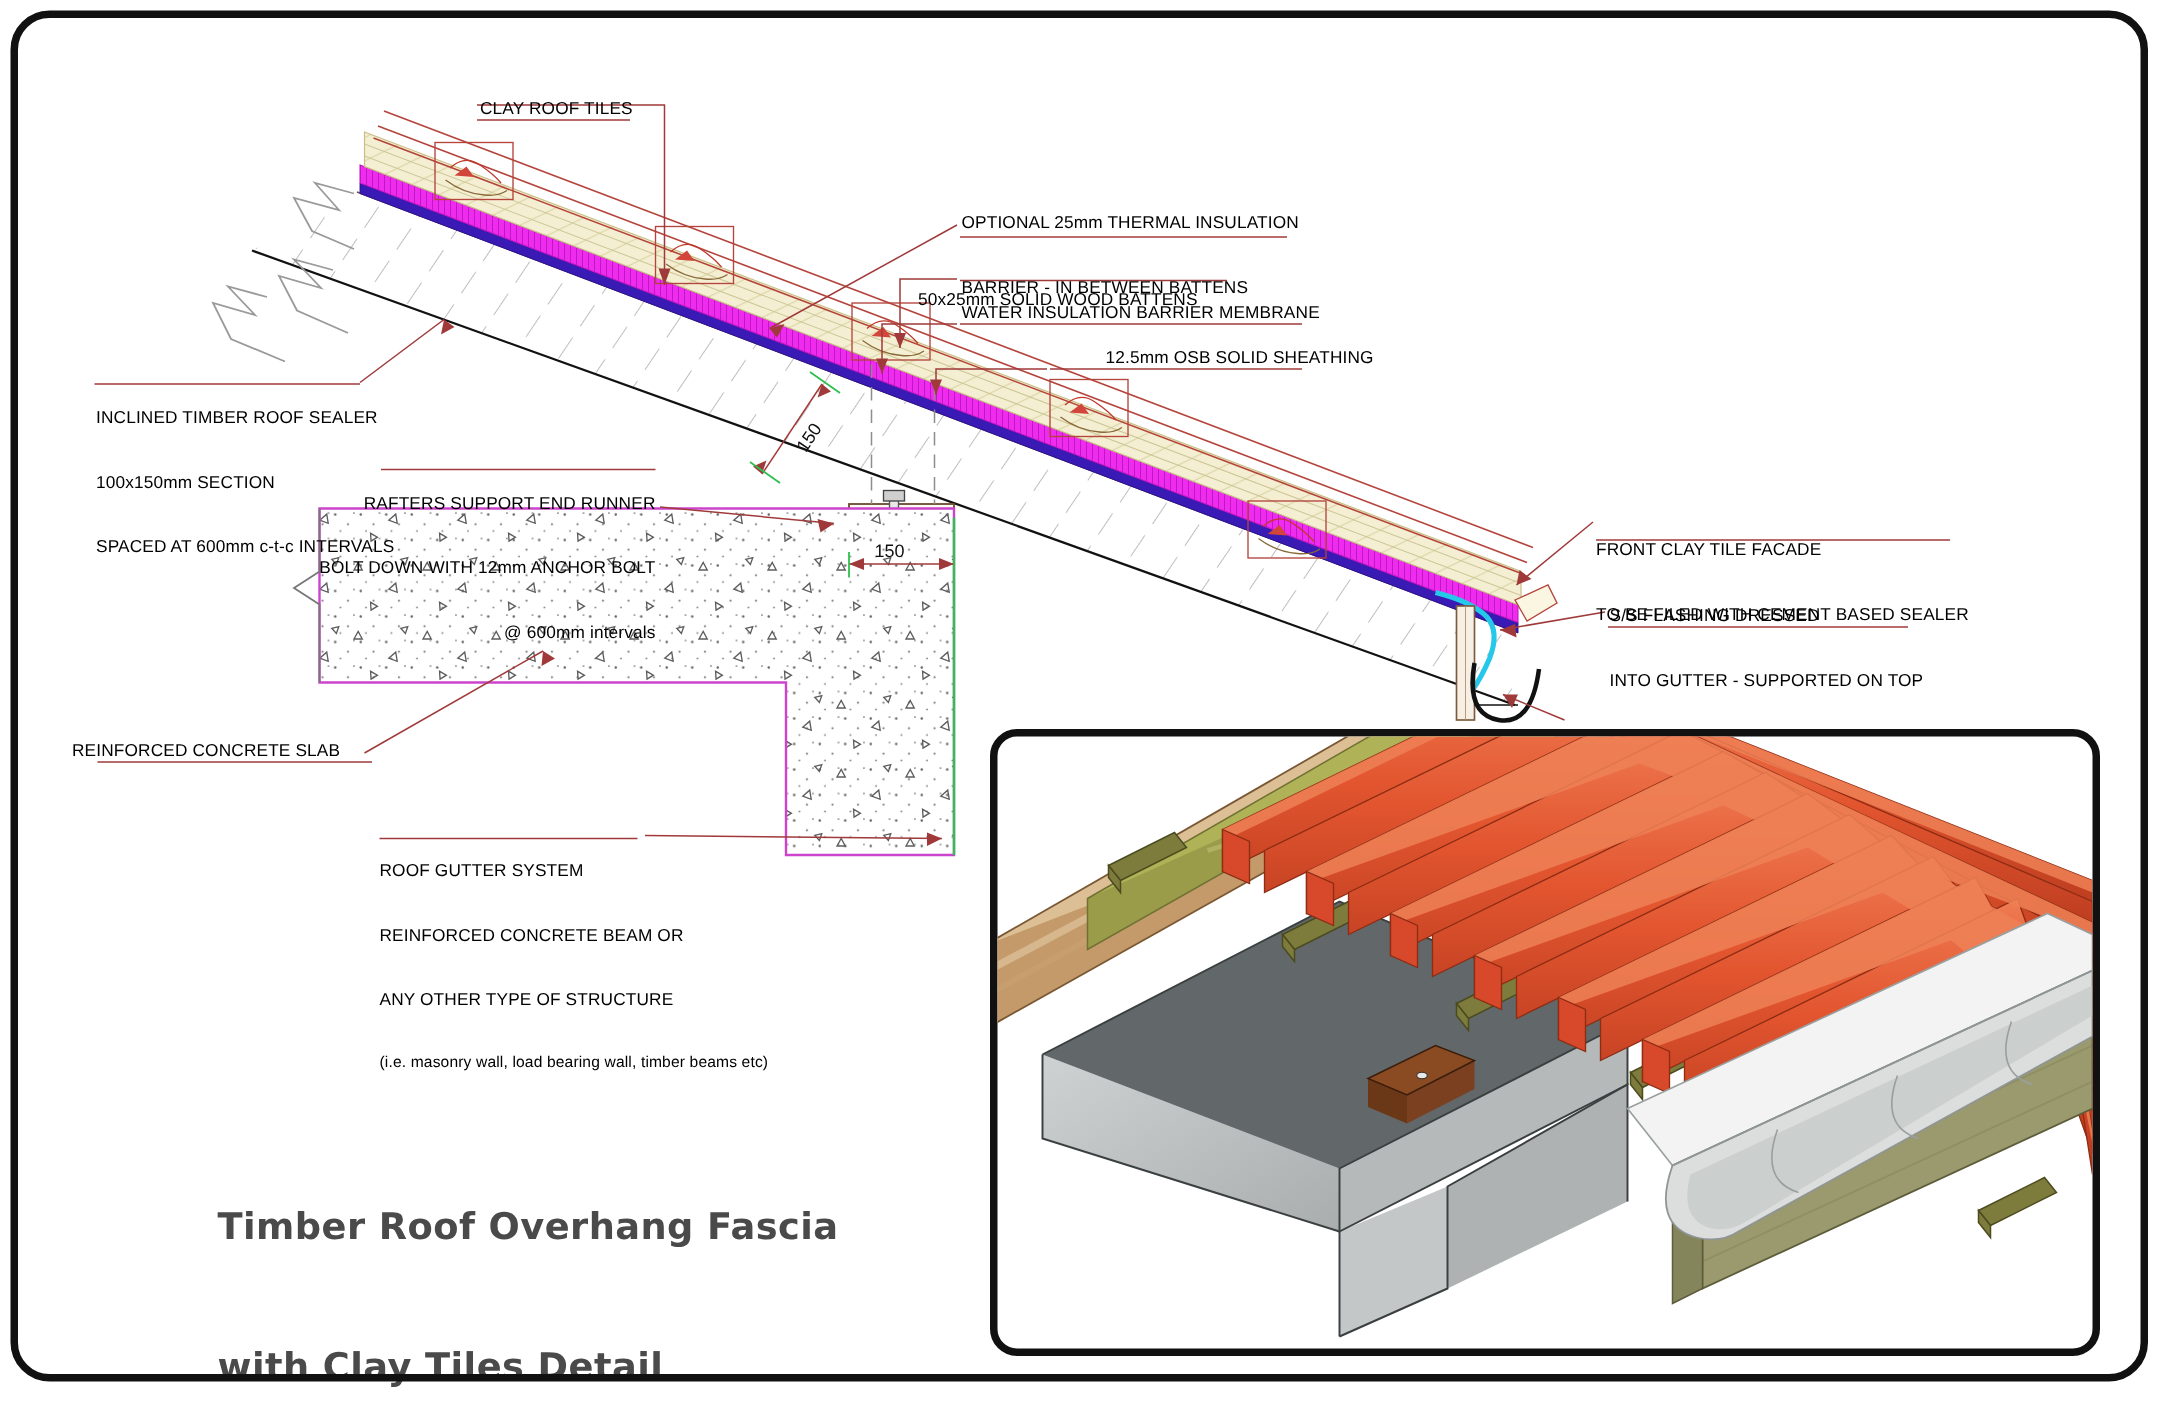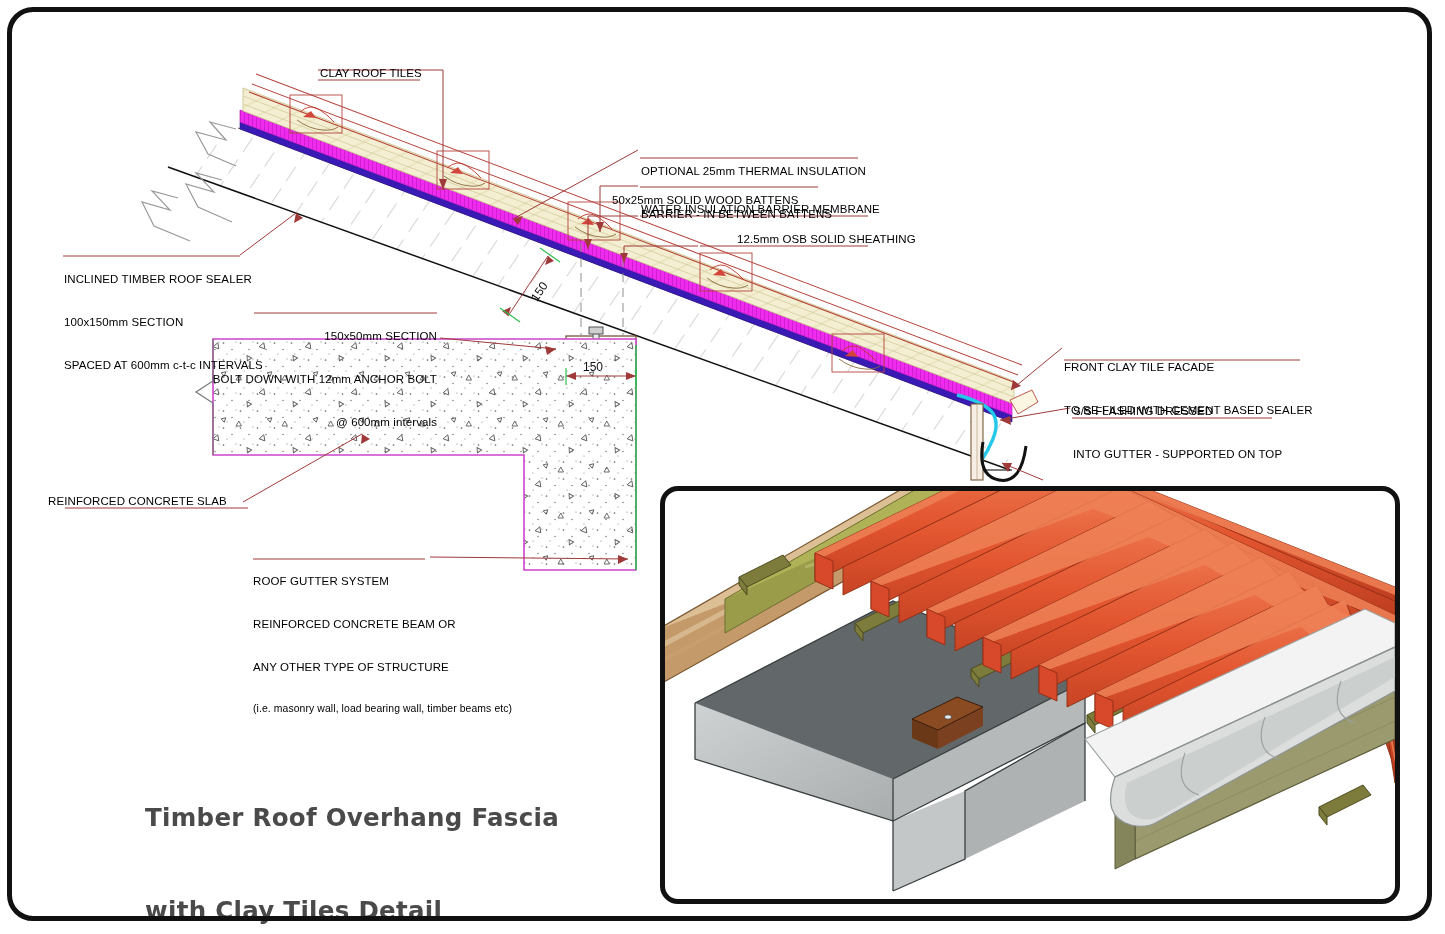--- a/index.html
+++ b/index.html
@@ -266,39 +266,39 @@
       <line x1="1064" y1="360" x2="1300" y2="360"></line>
       <line x1="1072" y1="418" x2="1272" y2="418"></line>
       <line x1="1045" y1="492" x2="1200" y2="492"></line>
       <line x1="65" y1="508" x2="248" y2="508"></line>
       <line x1="253" y1="559" x2="425" y2="559"></line>
     </g>
   </svg>
 
   <div class="ann" style="left:320px;top:66px;">CLAY ROOF TILES</div>
 
-  <div class="ann" style="left:641px;top:136px;">
+  <div class="ann" style="left:641px;top:114px;">
     <div>OPTIONAL 25mm THERMAL INSULATION</div>
     <div>BARRIER - IN BETWEEN BATTENS</div>
   </div>
 
   <div class="ann" style="left:612px;top:173px;margin-top:20px;">50x25mm SOLID WOOD BATTENS</div>
 
   <div class="ann" style="left:641px;top:202px;text-align:right;">WATER INSULATION BARRIER MEMBRANE</div>
 
   <div class="ann" style="left:701px;top:232px;margin-left:36px;">12.5mm OSB SOLID SHEATHING</div>
 
   <div class="ann" style="left:64px;top:244px;">
     <div>INCLINED TIMBER ROOF SEALER</div>
     <div class="c" style="width:176px">100x150mm SECTION</div>
     <div class="c" style="width:176px">SPACED AT 600mm c-t-c INTERVALS</div>
   </div>
 
   <div class="ann r" style="left:55px;top:301px;width:382px;">
-    <div>150x50mm SECTION</div>
+    <div>RAFTERS SUPPORT END RUNNER</div>
     <div>BOLT DOWN WITH 12mm ANCHOR BOLT</div>
     <div>@ 600mm intervals</div>
   </div>
 
   <div class="ann" style="left:1064px;top:332px;">
     <div>FRONT CLAY TILE FACADE</div>
     <div>TO BE FILED WITH CEMENT BASED SEALER</div>
   </div>
 
   <div class="ann" style="left:1073px;top:376px;">

